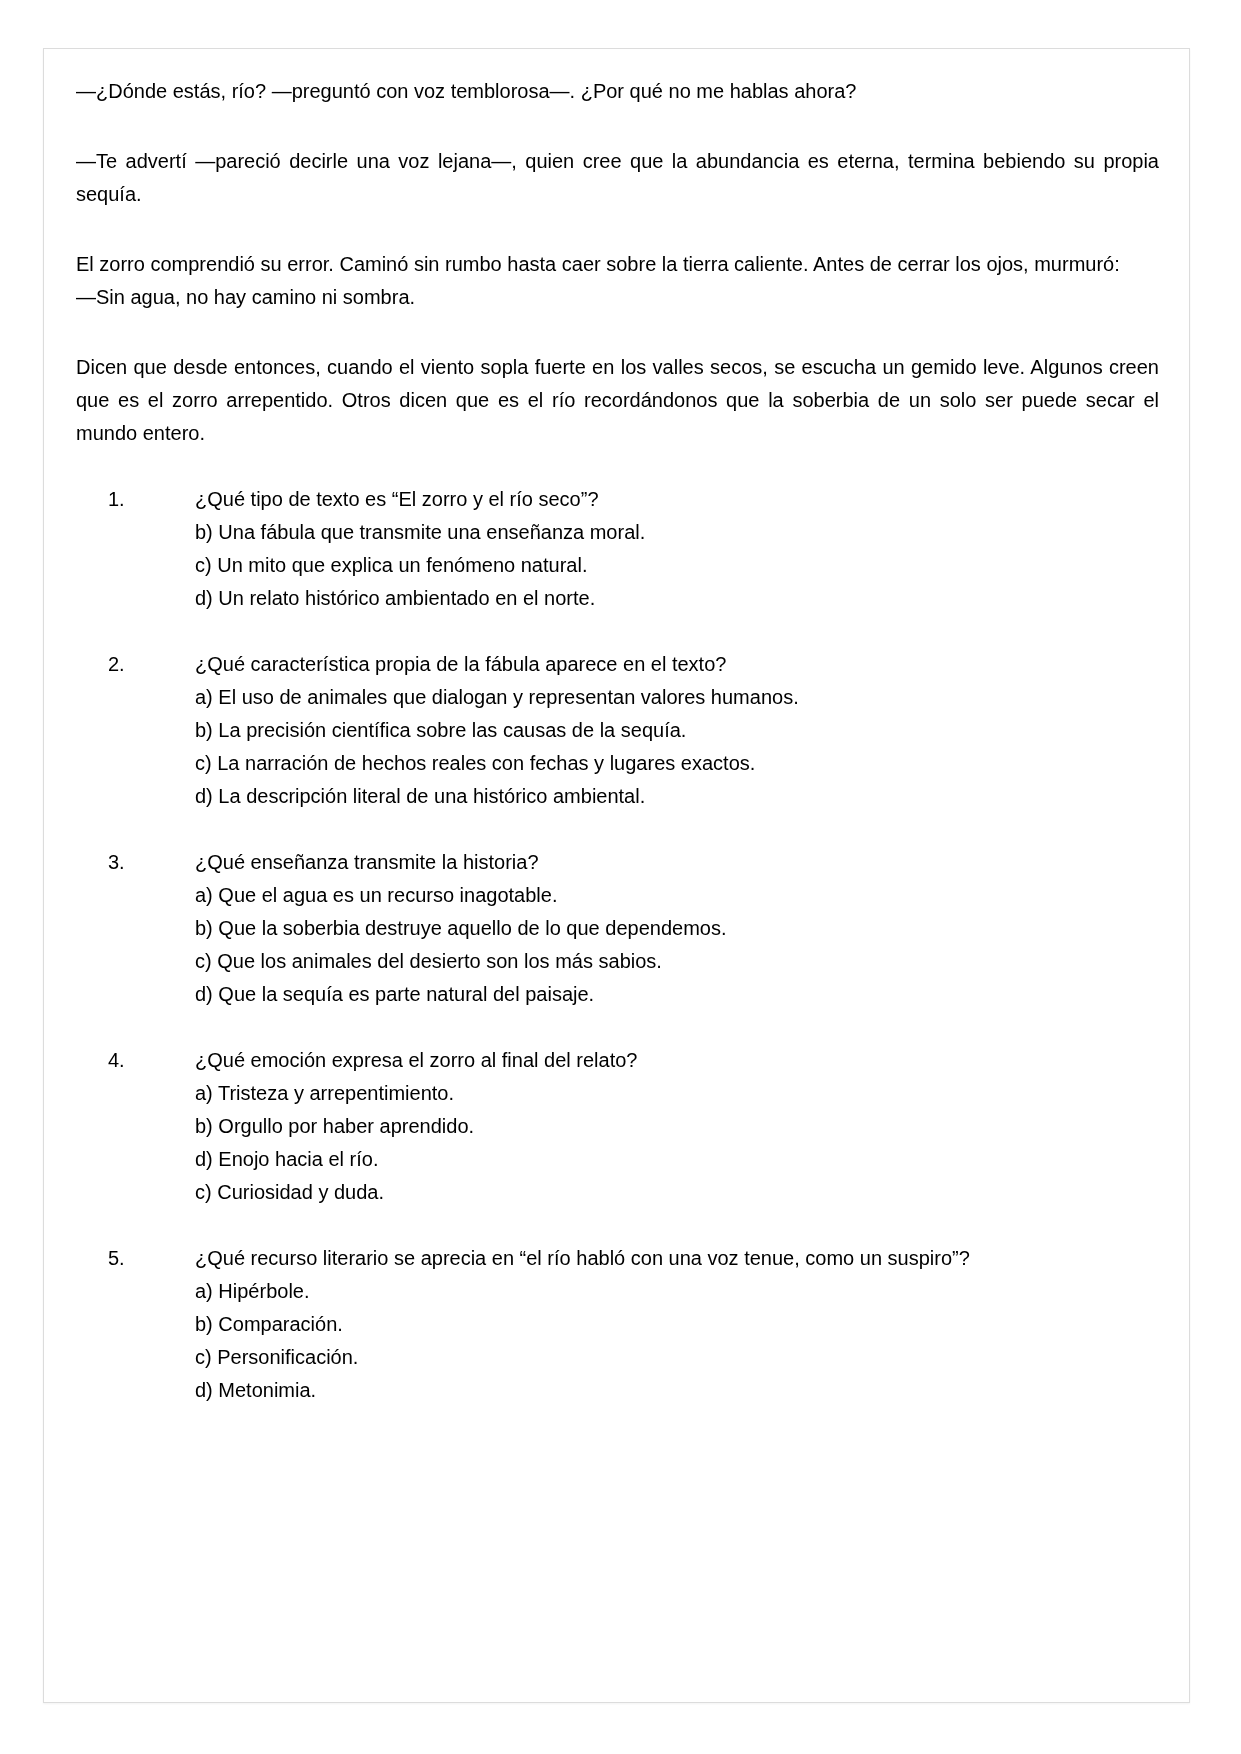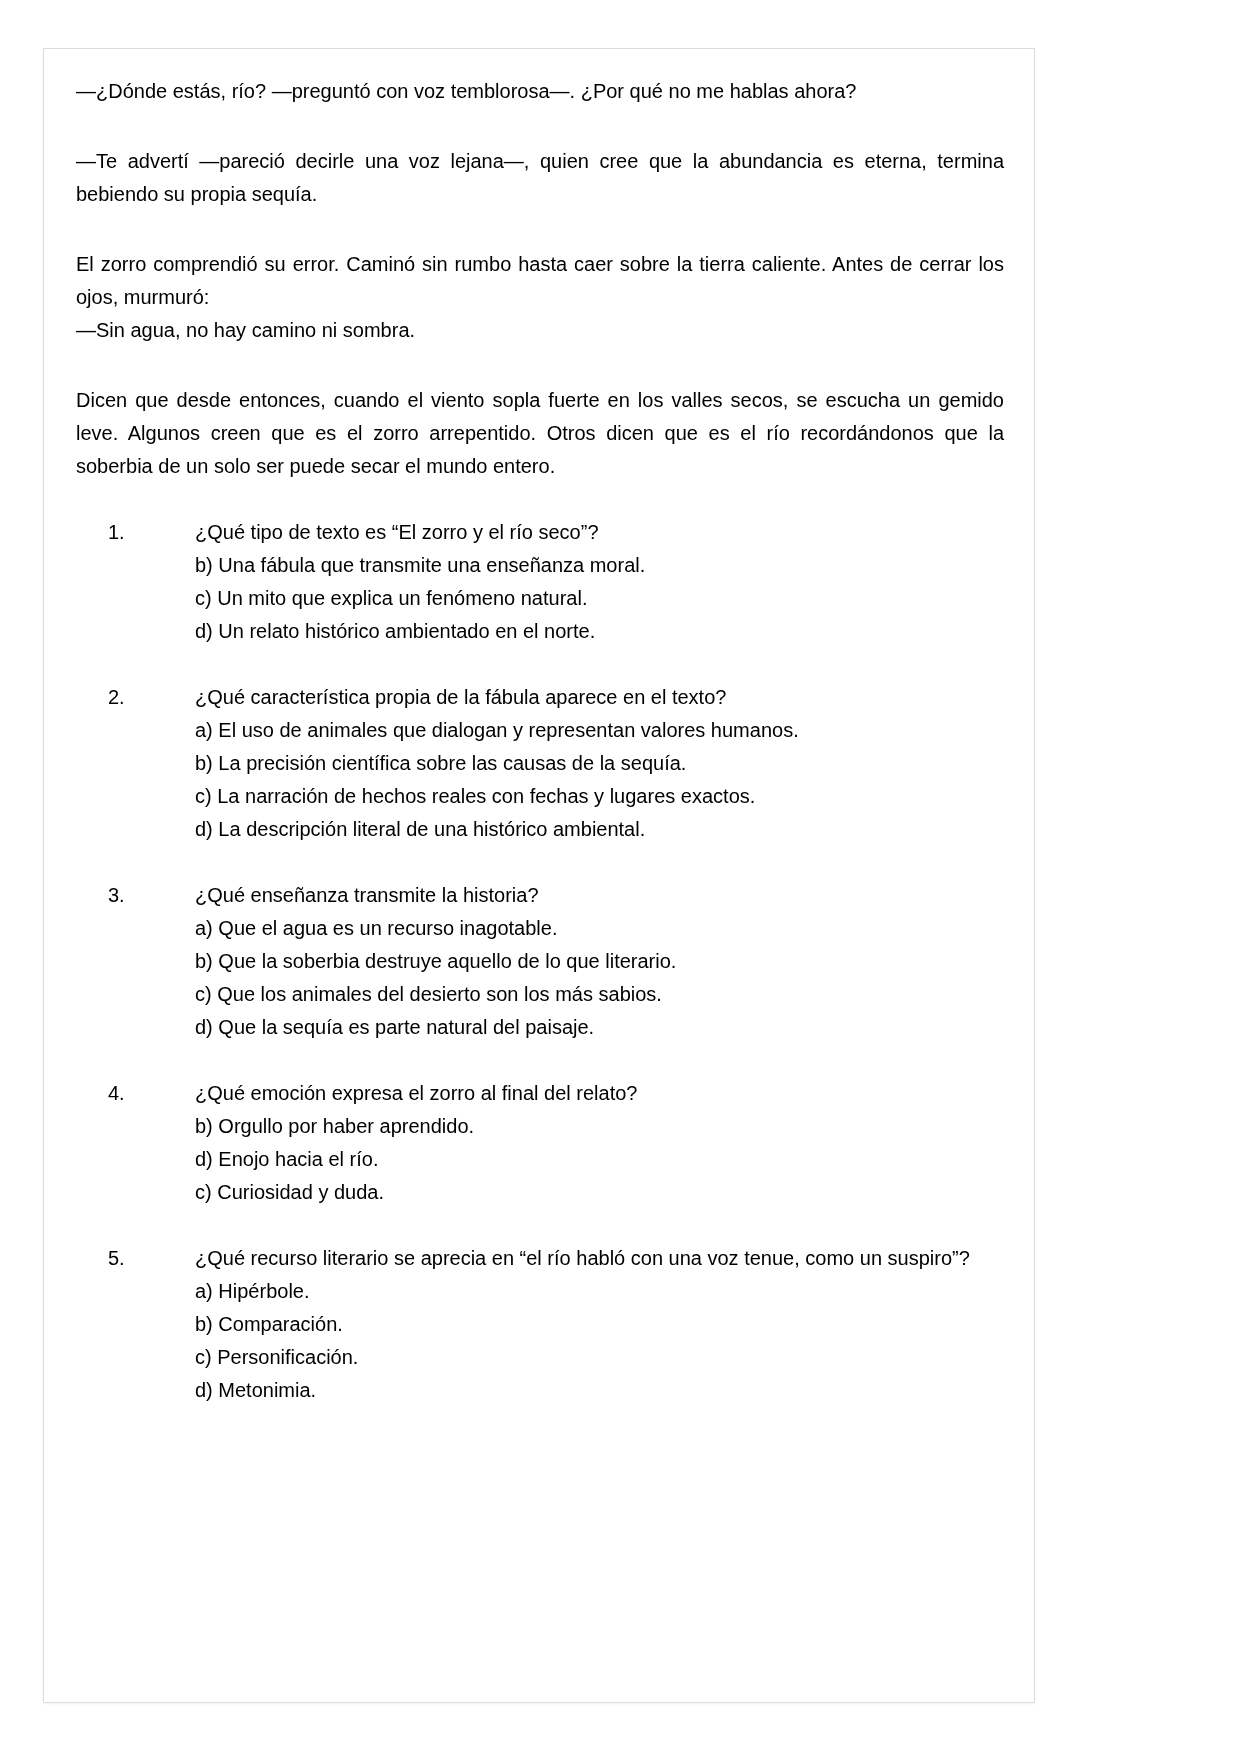--- a/index.html
+++ b/index.html
@@ -9,21 +9,21 @@
   }
   body {
     width: 1241px;
     height: 1754px;
     font-family: "Liberation Sans", "DejaVu Sans", sans-serif;
     color: #000000;
     -webkit-font-smoothing: antialiased;
   }
   .page {
     box-sizing: border-box;
-    width: 992px;
+    width: 1147px;
     height: 1655px;
     margin: 48px 0 0 43px;
     background: #ffffff;
     border: 1px solid #dcdcdc;
     box-shadow: 0 1px 2px rgba(0,0,0,0.05);
     padding: 26px 30px 0 32px;
     overflow: hidden;
   }
   .story, .questions {
     font-size: 20px;
@@ -97,28 +97,29 @@
       <span class="q-option">a) El uso de animales que dialogan y representan valores humanos.</span>
       <span class="q-option">b) La precisión científica sobre las causas de la sequía.</span>
       <span class="q-option">c) La narración de hechos reales con fechas y lugares exactos.</span>
       <span class="q-option">d) La descripción literal de una histórico ambiental.</span>
     </div>
 
     <div class="question">
       <span class="q-num">3.</span>
       <span class="q-text">¿Qué enseñanza transmite la historia?</span>
       <span class="q-option">a) Que el agua es un recurso inagotable.</span>
-      <span class="q-option">b) Que la soberbia destruye aquello de lo que literario.</span>
+      <span class="q-option">b) Que la soberbia destruye aquello de lo que dependemos.</span>
       <span class="q-option">c) Que los animales del desierto son los más sabios.</span>
       <span class="q-option">d) Que la sequía es parte natural del paisaje.</span>
     </div>
 
     <div class="question">
       <span class="q-num">4.</span>
       <span class="q-text">¿Qué emoción expresa el zorro al final del relato?</span>
+      <span class="q-option">a) Tristeza y arrepentimiento.</span>
       <span class="q-option">b) Orgullo por haber aprendido.</span>
       <span class="q-option">d) Enojo hacia el río.</span>
       <span class="q-option">c) Curiosidad y duda.</span>
     </div>
 
     <div class="question">
       <span class="q-num">5.</span>
       <span class="q-text">¿Qué recurso literario se aprecia en “el río habló con una voz tenue, como un suspiro”?</span>
       <span class="q-option">a) Hipérbole.</span>
       <span class="q-option">b) Comparación.</span>

